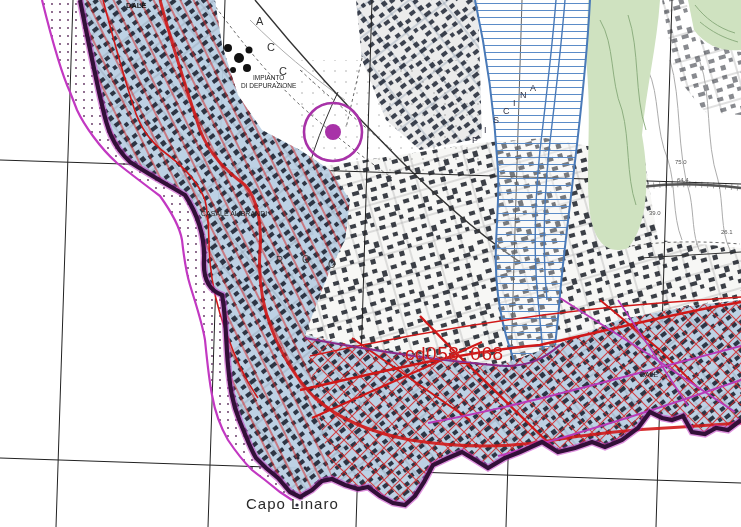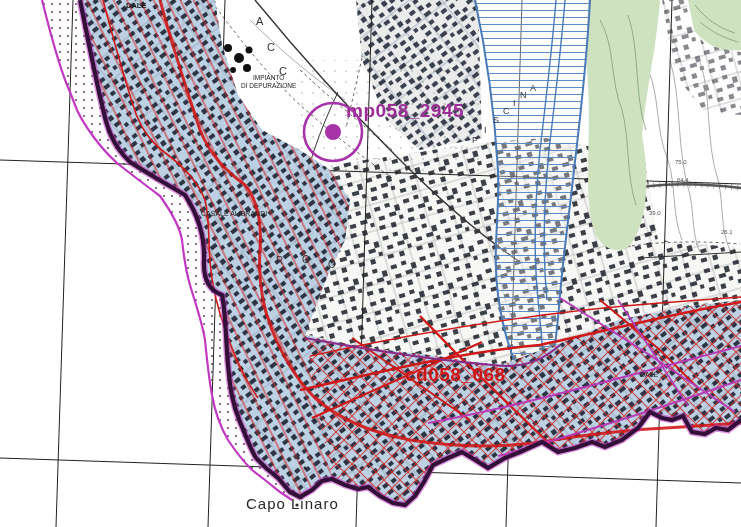--- a/index.html
+++ b/index.html
@@ -211,22 +211,21 @@
         <circle cx="297" cy="505" r="1.6"></circle>
   </g>
 
   <g>
     <circle id="mk-circle" cx="333" cy="132" r="29" fill="none" stroke="#a832a8" stroke-width="2.6"></circle>
     <circle id="mk-dot" cx="333" cy="132" r="8" fill="#a832a8"></circle>
   </g>
 </svg>
 
 <div id="labels">
-      <span class="code-label" style="left: 346px; top: 101px; font-size: 19px; color: rgb(156, 45, 150); font-weight: bold;">mp058_2945</span>
-      <span class="code-label" style="left: 405px; top: 344px; font-size: 19px; color: rgb(204, 20, 20); font-weight: bold; margin-top: 21px;">cd058_068</span>
+      <span class="code-label" style="left: 405px; top: 344px; font-size: 19px; color: rgb(204, 20, 20); font-weight: normal;">cd058_068</span>
       <span style="left: 246px; top: 496px; font-size: 15px; color: rgb(42, 42, 42); font-weight: normal; letter-spacing: 1px;">Capo Linaro</span>
       <span style="left: 126px; top: 2px; font-size: 7.5px; color: rgb(26, 26, 26); font-weight: bold;">DALE</span>
       <span style="left: 253px; top: 75px; font-size: 6.5px; color: rgb(34, 34, 34); font-weight: normal;">IMPIANTO</span>
       <span style="left: 241px; top: 83px; font-size: 6.5px; color: rgb(34, 34, 34); font-weight: normal;">DI DEPURAZIONE</span>
       <span style="left: 201px; top: 210px; font-size: 7px; color: rgb(34, 34, 34); font-weight: normal;">CASALE ALIBRANDI</span>
       <span style="left: 640px; top: 371px; font-size: 7px; color: rgb(34, 34, 34); font-weight: normal;">DALE</span>
       <span style="left: 472px; top: 136px; font-size: 9px; color: rgb(51, 51, 68); font-weight: normal;">P</span>
       <span style="left: 484px; top: 126px; font-size: 9px; color: rgb(51, 51, 68); font-weight: normal;">I</span>
       <span style="left: 493px; top: 116px; font-size: 9px; color: rgb(51, 51, 68); font-weight: normal;">S</span>
       <span style="left: 503px; top: 107px; font-size: 9px; color: rgb(51, 51, 68); font-weight: normal;">C</span>

